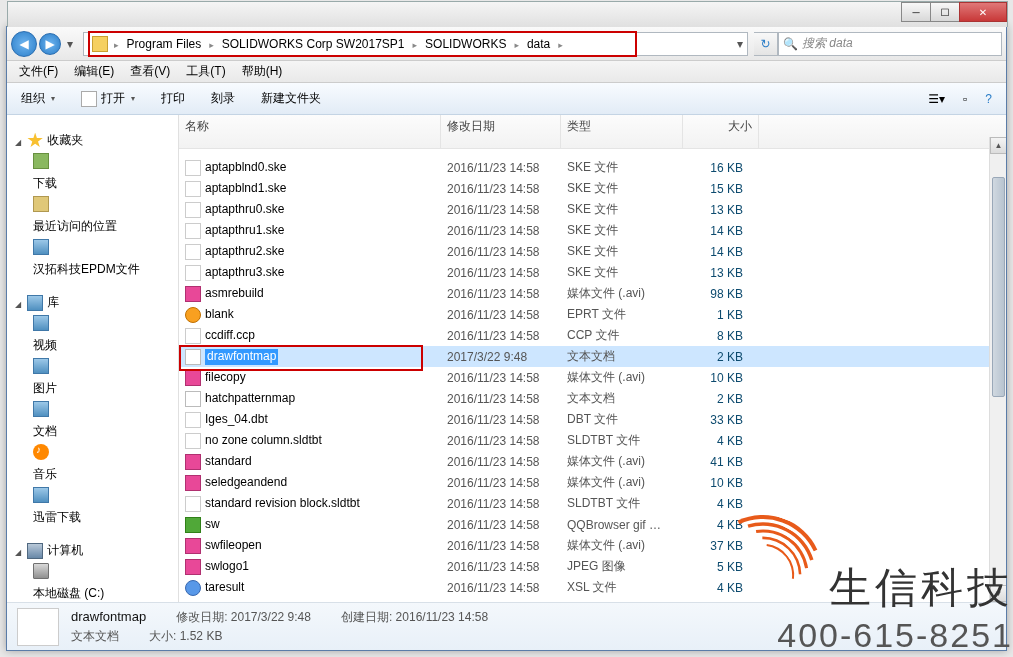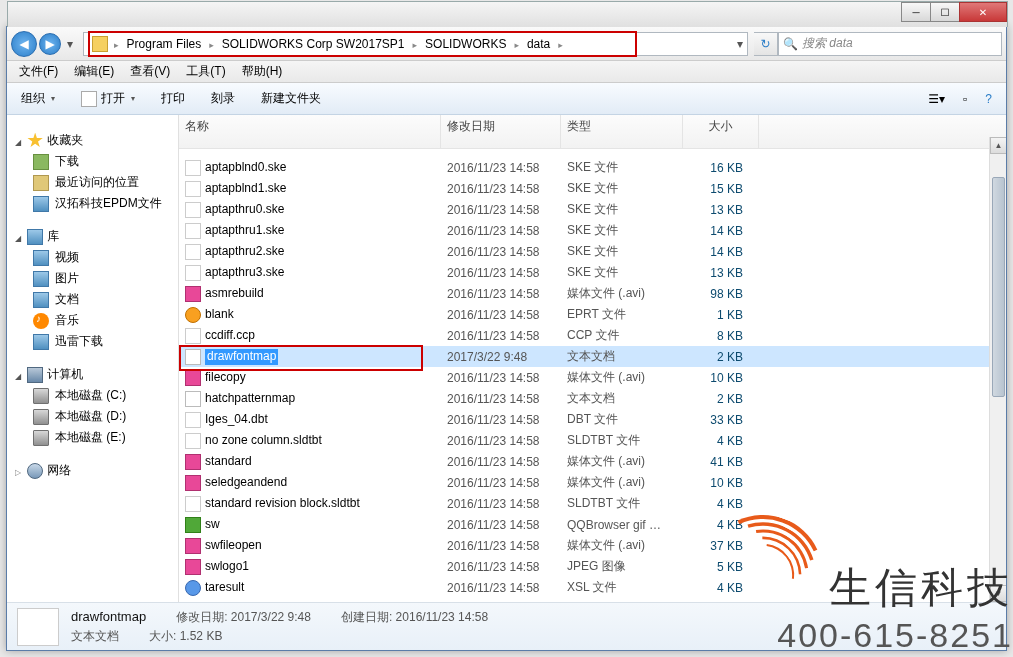--- a/index.html
+++ b/index.html
@@ -27,37 +27,37 @@
 .tb-btn { padding: 3px 6px; display:flex; align-items:center; gap:4px; cursor:pointer; }
 .tb-sep::after { content:"▾"; font-size:8px; margin-left:2px; color:#555;}
 .tb-right { margin-left:auto; display:flex; gap:6px;}
 .tb-icon { width:16px; height:16px; display:inline-block; }
 .body-area { display:flex; height: calc(100% - 34px - 22px - 32px - 48px); }
 .sidebar { width: 172px; background:#fff; border-right:1px solid #e0e0e0; overflow-y:auto; padding:15px 0; }
 .side-group { margin-bottom: 12px; }
 .side-head { display:flex; align-items:center; padding:2px 8px; gap:4px; font-weight:normal; }
 .side-head .exp::before { content:"▷"; font-size:8px; color:#888; margin-right:2px;}
 .side-head.open .exp::before { content:"◢"; color:#555;}
-.side-item { display:flex; align-items:center; padding:2px 4px 2px 26px; gap:6px; cursor:pointer; }
+.side-item { display:flex; align-items:flex-start; padding:2px 4px 2px 26px; gap:6px; cursor:pointer;flex-direction:column; }
 .ico { width:16px; height:16px; display:inline-block; flex-shrink:0; }
 .ico-star { background:#f8c030; clip-path: polygon(50% 0,61% 35%,98% 35%,68% 57%,79% 91%,50% 70%,21% 91%,32% 57%,2% 35%,39% 35%);}
 .ico-lib { background:linear-gradient(#9cc8e8,#5090c0); border:1px solid #4078a8;}
 .ico-drive { background:linear-gradient(#d8d8d8,#909090); border:1px solid #707070; border-radius:1px;}
 .ico-comp { background:linear-gradient(#b8c8d8,#6888a8); border:1px solid #506880;}
 .ico-net { background:linear-gradient(#c8d8e8,#7898b8); border:1px solid #506880; border-radius:50%;}
 .ico-music { background:#f80; border-radius:50%; position:relative; }
 .ico-music::after { content:"♪"; color:#fff; font-size:10px; position:absolute; left:3px; top:0;}
 .ico-dl { background:#8ab860; border:1px solid #689040;}
 .ico-desk { background:#6090c0; border:1px solid #406890;}
 .ico-recent { background:#e0c878; border:1px solid #b09850;}
 .ico-doc { background:#fff; border:1px solid #aaa;}
 .filelist { flex:1; background:#fff; position:relative; overflow:hidden;}
 .fl-header { display:flex; height:34px; border-bottom:1px solid #e4e4e4; background:linear-gradient(#fcfcfc,#f2f2f2); position:sticky; top:0;}
 .fl-col { padding:3px 6px; border-right:1px solid #e4e4e4; color:#444; cursor:pointer;}
-.fl-col.name { width:262px; } .fl-col.date { width:120px;} .fl-col.type { width:122px;} .fl-col.size { width:76px; text-align:center;}
+.fl-col.name { width:262px; } .fl-col.date { width:120px;} .fl-col.type { width:122px;} .fl-col.size { width:76px; text-align:right;}
 .fl-rows { overflow-y:auto; height:calc(100% - 22px);}
 .fl-row { display:flex; height:21px; align-items:center; cursor:pointer;}
 .fl-row.selected { background:#cde6ff;}
 .fl-row.selected .fname-text { background:#3399ff; color:#fff; padding:0 2px;}
 .fl-row.red-box { position:relative;}
 .fl-row.red-box::before { content:""; position:absolute; left:0; top:-1px; width:240px; height:22px; border:2px solid #c00; pointer-events:none;}
 .fl-cell { padding:0 6px; overflow:hidden; white-space:nowrap; text-overflow:ellipsis;}
 .fl-cell.name { width:262px; display:flex; gap:4px;} 
 .fl-cell.date { width:120px; color:#555;} 
 .fl-cell.type { width:122px; color:#555;} 

